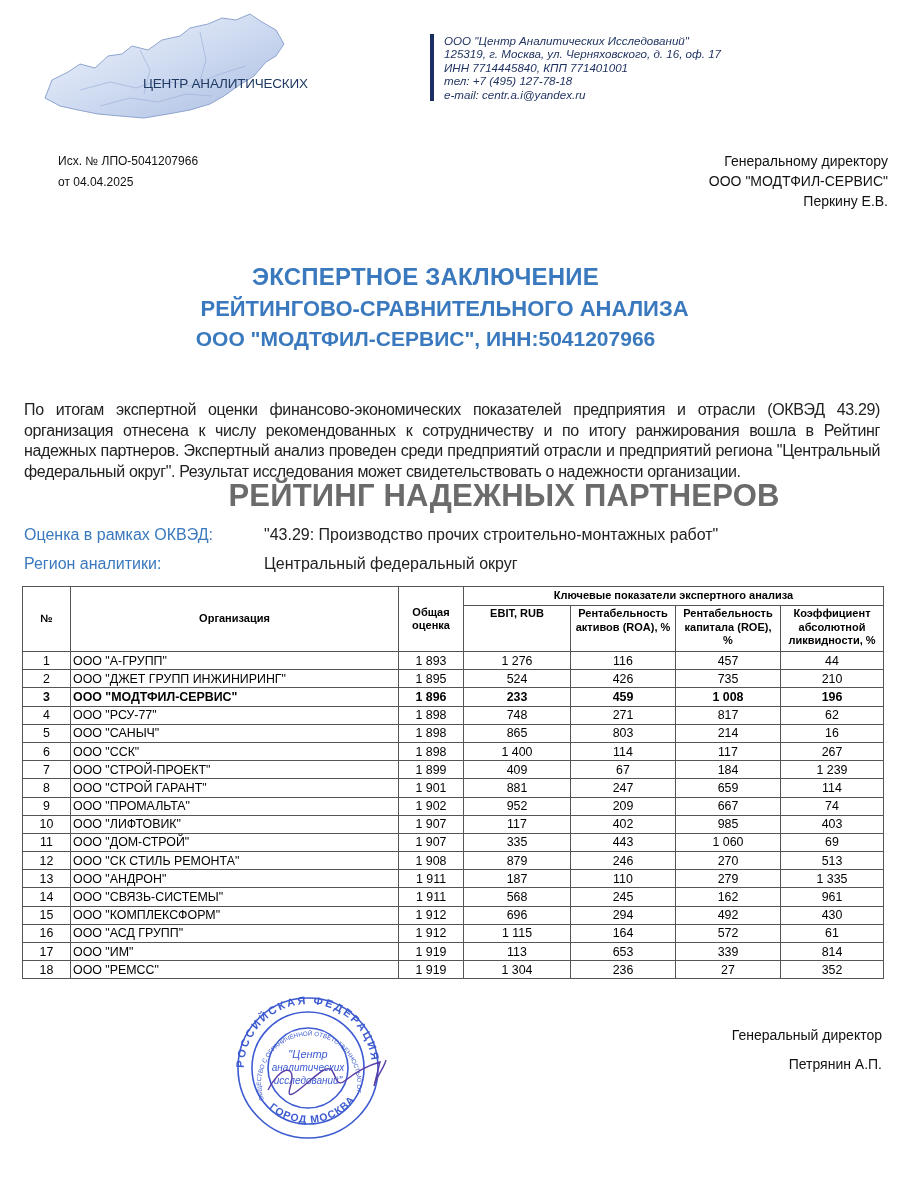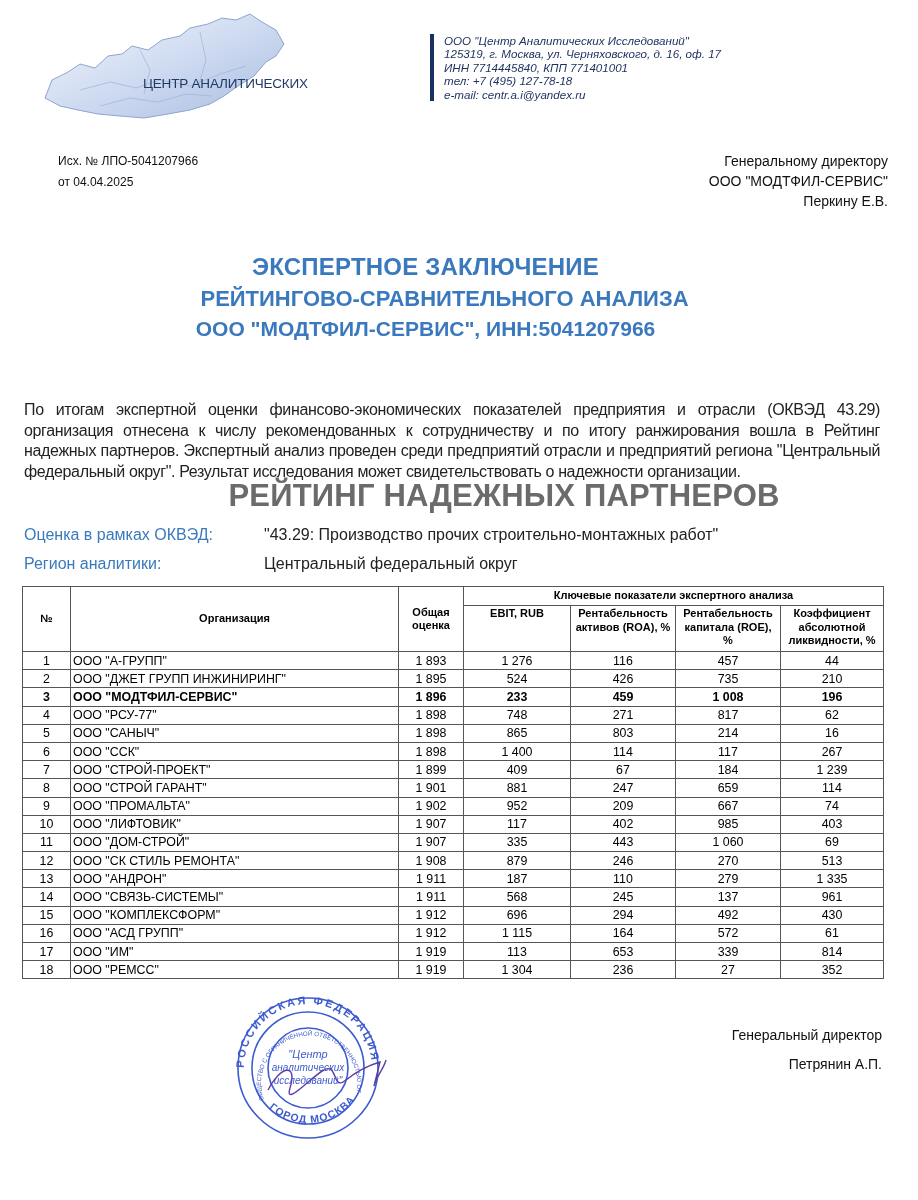--- a/index.html
+++ b/index.html
@@ -16,21 +16,21 @@
                 text-shadow: 0 1px 0 #7a5a14; }
 
   .contact { position: absolute; left: 430px; top: 34px; padding-left: 10px;
              border-left: 4px solid #1a2f63; font-style: italic; font-size: 11.6px;
              line-height: 13.4px; color: #1c2f5e; }
   .contact div { white-space: nowrap; }
 
   .ref { position: absolute; left: 58px; top: 151px; font-size: 12px; line-height: 21px; }
   .addressee { position: absolute; right: 30px; top: 151px; font-size: 14px; line-height: 20px; text-align: right; margin-left: 8px; }
 
-  .titles { position: absolute; left: 0; width: 851px; top: 252px; text-align: center; color: #3a79be; font-weight: bold; }
+  .titles { position: absolute; left: 0; width: 851px; top: 262px; text-align: center; color: #3a79be; font-weight: bold; }
   .t1 { font-size: 24px; line-height: 30px; letter-spacing: 0.2px; }
   .t2 { font-size: 22px; line-height: 30px; margin-top: 2px; padding-left: 38px; }
   .t3 { font-size: 21px; line-height: 30px; }
 
   .intro { position: absolute; left: 24px; width: 856px; top: 352px; font-size: 16px; line-height: 20.5px;
            text-align: justify; color: #222; letter-spacing: -0.35px; margin-top: 48px; }
 
   .rating-title { position: absolute; left: 0; width: 918px; top: 478px; text-align: center;
                   font-size: 31px; font-weight: bold; color: #6b6b6b; letter-spacing: 0.2px; padding-left: 45px; }
 
@@ -251,21 +251,21 @@
         <td>110</td>
         <td>279</td>
         <td>1 335</td>
       </tr>
       <tr>
         <td>14</td>
         <td class="org">ООО "СВЯЗЬ-СИСТЕМЫ"</td>
         <td>1 911</td>
         <td>568</td>
         <td>245</td>
-        <td>137</td>
+        <td>162</td>
         <td>961</td>
       </tr>
       <tr>
         <td>15</td>
         <td class="org">ООО "КОМПЛЕКСФОРМ"</td>
         <td>1 912</td>
         <td>696</td>
         <td>294</td>
         <td>492</td>
         <td>430</td>

